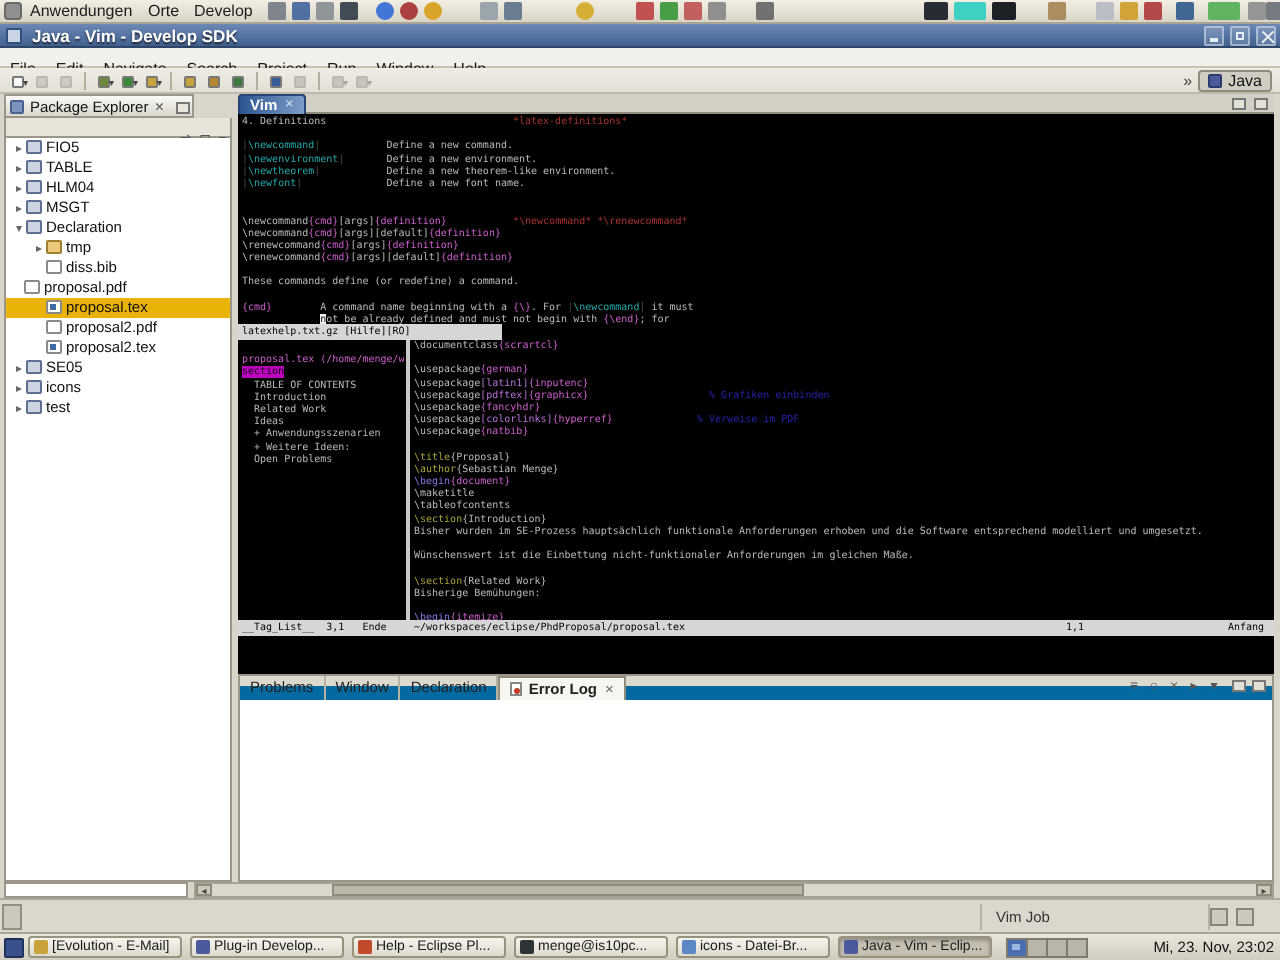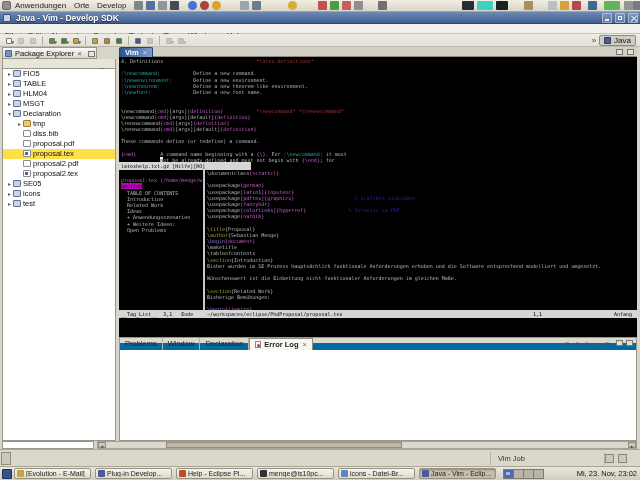--- a/index.html
+++ b/index.html
@@ -61,21 +61,21 @@
   #pkg-title{position:absolute;left:12px;top:0;height:12px;line-height:12px;font-size:7.5px;color:#111}
   #pkg-close{position:absolute;right:14px;top:0;height:12px;line-height:12px;font-size:8px;color:#555}
   .mini-box{position:absolute;top:3px;width:7px;height:6px;border:1px solid #777;background:#e8e5dc}
   #pkg-min{right:1px}
   #pkg-toolbar{position:absolute;left:0;top:12px;width:114px;height:10px;
     background:#e7e4da;border:1px solid #9a968a;border-top:none;text-align:right}
   .vt-ico{display:inline-block;font-size:7px;line-height:10px;color:#555;padding:0 2px}
   #pkg-tree{position:absolute;left:0;top:22px;width:114px;height:372px;background:#fff;
     border:1px solid #9a968a;border-top:none;overflow:hidden}
   .trow{position:relative;height:10px;line-height:10px;font-size:7.5px;color:#111;white-space:nowrap}
-  .trow.selected{background:#fde047}
+  .trow.selected{background:#eab308}
   .t-arrow{display:inline-block;width:7px;font-size:6px;color:#666;text-align:center}
   .t-ico{display:inline-block;width:8px;height:7px;vertical-align:-1px;margin-right:2px;border-radius:1px}
   .ico-project{background:#ccd4e2;border:1px solid #5f6f92}
   .ico-folder{background:#ecc97a;border:1px solid #a08030}
   .ico-file{background:#fdfdfd;border:1px solid #8a8a8a}
   .ico-tex{background:#fdfdfd;border:1px solid #8a8a8a;position:relative}
   .ico-tex::after{content:"";position:absolute;left:1px;top:1px;width:3px;height:3px;background:#3f6aa8}
   #pkg-bottom-box{position:absolute;left:2px;top:441px;width:92px;height:8px;background:#fff;border:1px solid #9a968a}
 
   
@@ -256,21 +256,21 @@
   </div>
   <div id="pkg-toolbar" data-interactable="false"><span class="vt-ico" data-interactable="true">⇄</span><span class="vt-ico" data-interactable="true">⊟</span><span class="vt-ico" data-interactable="true">▾</span></div>
   <div id="pkg-tree" data-interactable="false">
       <div class="trow" data-interactable="true" style="padding-left: 3px;"><span class="t-arrow" data-interactable="true">▸</span><span class="t-ico ico-project" data-interactable="false"></span><span data-interactable="false">FIO5</span></div>
       <div class="trow" data-interactable="true" style="padding-left: 3px;"><span class="t-arrow" data-interactable="true">▸</span><span class="t-ico ico-project" data-interactable="false"></span><span data-interactable="false">TABLE</span></div>
       <div class="trow" data-interactable="true" style="padding-left: 3px;"><span class="t-arrow" data-interactable="true">▸</span><span class="t-ico ico-project" data-interactable="false"></span><span data-interactable="false">HLM04</span></div>
       <div class="trow" data-interactable="true" style="padding-left: 3px;"><span class="t-arrow" data-interactable="true">▸</span><span class="t-ico ico-project" data-interactable="false"></span><span data-interactable="false">MSGT</span></div>
       <div class="trow" data-interactable="true" style="padding-left: 3px;"><span class="t-arrow" data-interactable="true">▾</span><span class="t-ico ico-project" data-interactable="false"></span><span data-interactable="false">Declaration</span></div>
       <div class="trow" data-interactable="true" style="padding-left: 13px;"><span class="t-arrow" data-interactable="true">▸</span><span class="t-ico ico-folder" data-interactable="false"></span><span data-interactable="false">tmp</span></div>
       <div class="trow" data-interactable="true" style="padding-left: 13px;"><span class="t-arrow" data-interactable="false"></span><span class="t-ico ico-file" data-interactable="false"></span><span data-interactable="false">diss.bib</span></div>
-      <div class="trow" data-interactable="true" style="padding-left: 13px;"><span class="t-arrow" data-interactable="false"></span><span class="t-ico ico-file" data-interactable="false"></span><span data-interactable="false">proposal.pdf</span></div>
+      <div class="trow" data-interactable="true" style="padding-left: 2px;"><span class="t-arrow" data-interactable="false"></span><span class="t-ico ico-file" data-interactable="false"></span><span data-interactable="false">proposal.pdf</span></div>
       <div class="trow selected" data-interactable="true" style="padding-left: 13px;"><span class="t-arrow" data-interactable="false"></span><span class="t-ico ico-tex" data-interactable="false"></span><span data-interactable="false">proposal.tex</span></div>
       <div class="trow" data-interactable="true" style="padding-left: 13px;"><span class="t-arrow" data-interactable="false"></span><span class="t-ico ico-file" data-interactable="false"></span><span data-interactable="false">proposal2.pdf</span></div>
       <div class="trow" data-interactable="true" style="padding-left: 13px;"><span class="t-arrow" data-interactable="false"></span><span class="t-ico ico-tex" data-interactable="false"></span><span data-interactable="false">proposal2.tex</span></div>
       <div class="trow" data-interactable="true" style="padding-left: 3px;"><span class="t-arrow" data-interactable="true">▸</span><span class="t-ico ico-project" data-interactable="false"></span><span data-interactable="false">SE05</span></div>
       <div class="trow" data-interactable="true" style="padding-left: 3px;"><span class="t-arrow" data-interactable="true">▸</span><span class="t-ico ico-project" data-interactable="false"></span><span data-interactable="false">icons</span></div>
       <div class="trow" data-interactable="true" style="padding-left: 3px;"><span class="t-arrow" data-interactable="true">▸</span><span class="t-ico ico-project" data-interactable="false"></span><span data-interactable="false">test</span></div>
     </div>
 </div>
 <div id="pkg-bottom-box" data-interactable="false"></div>
 

